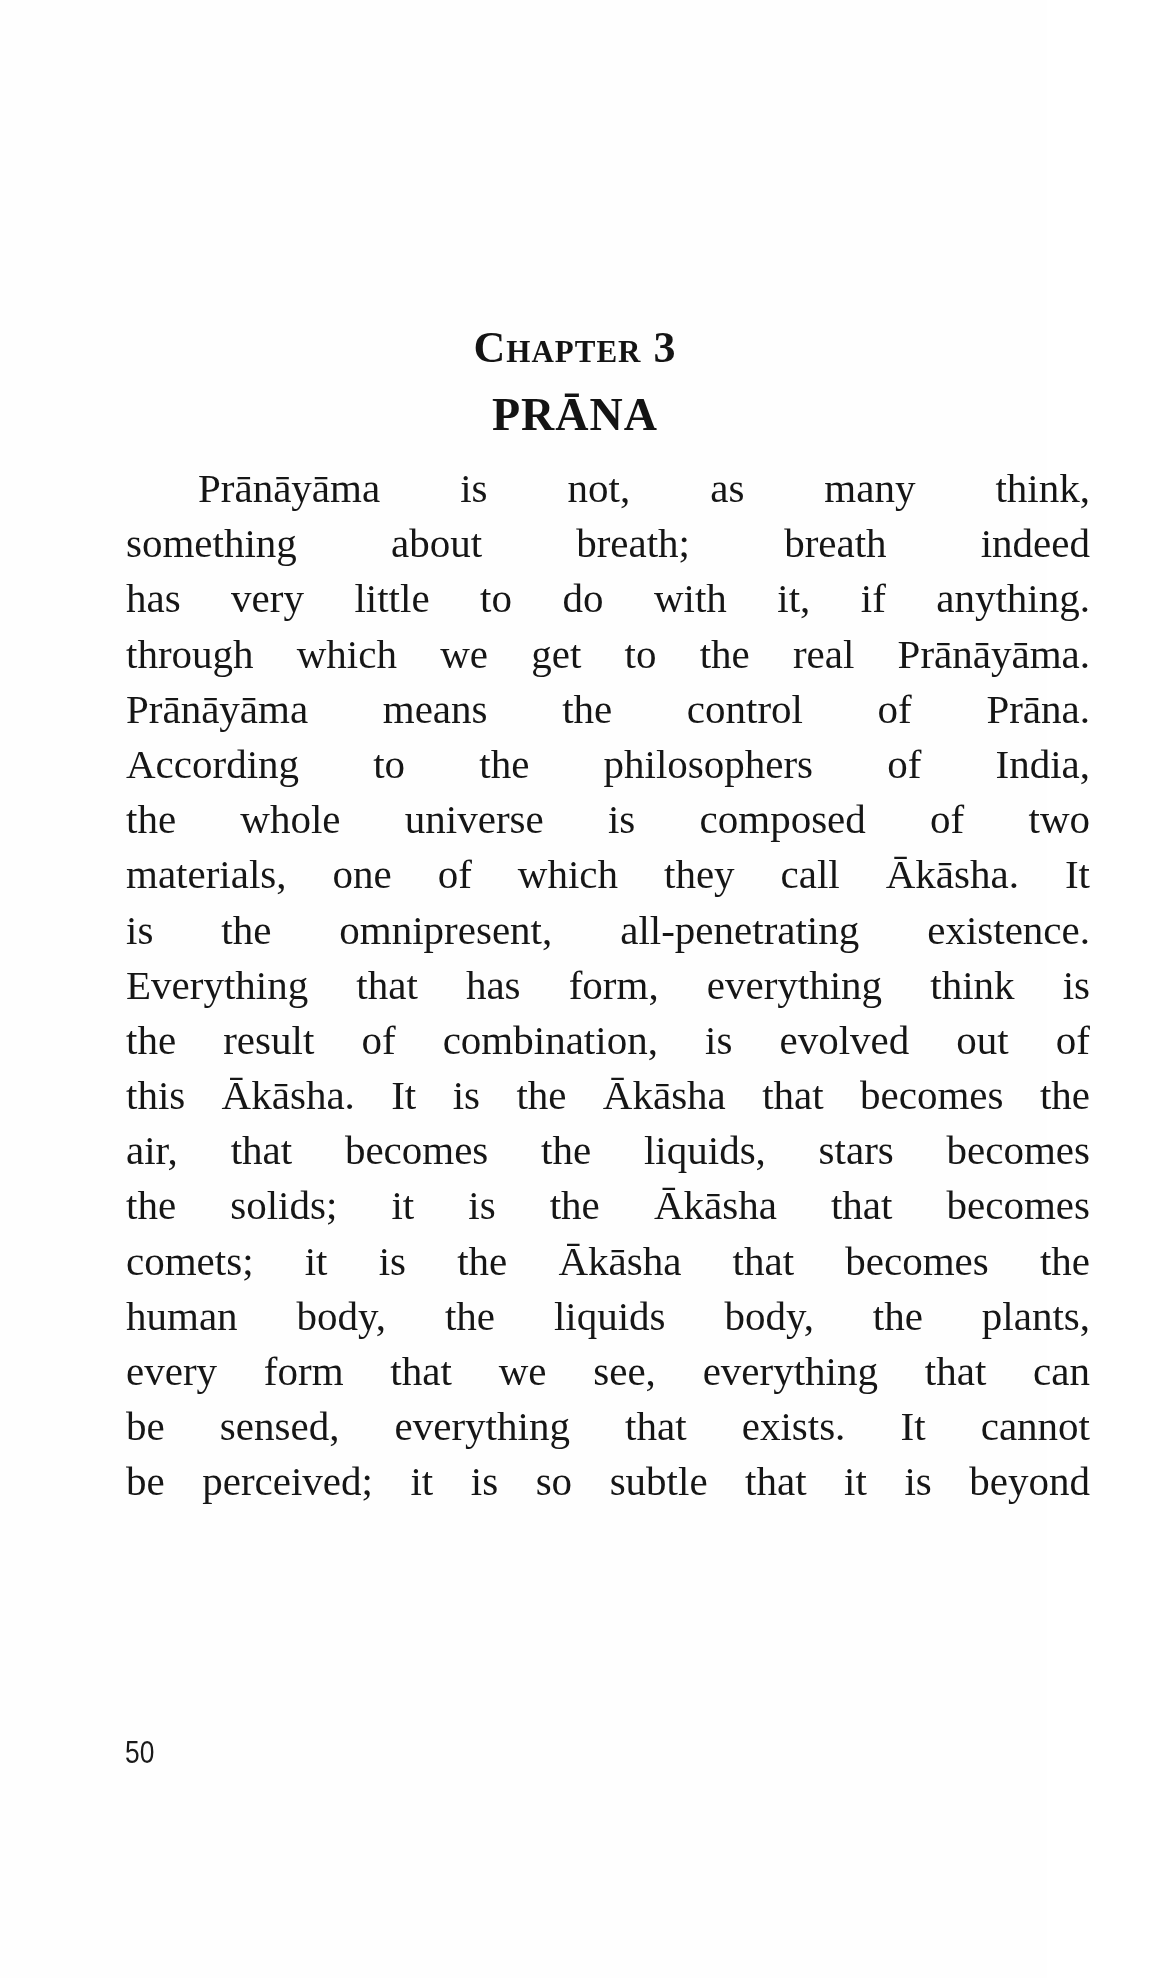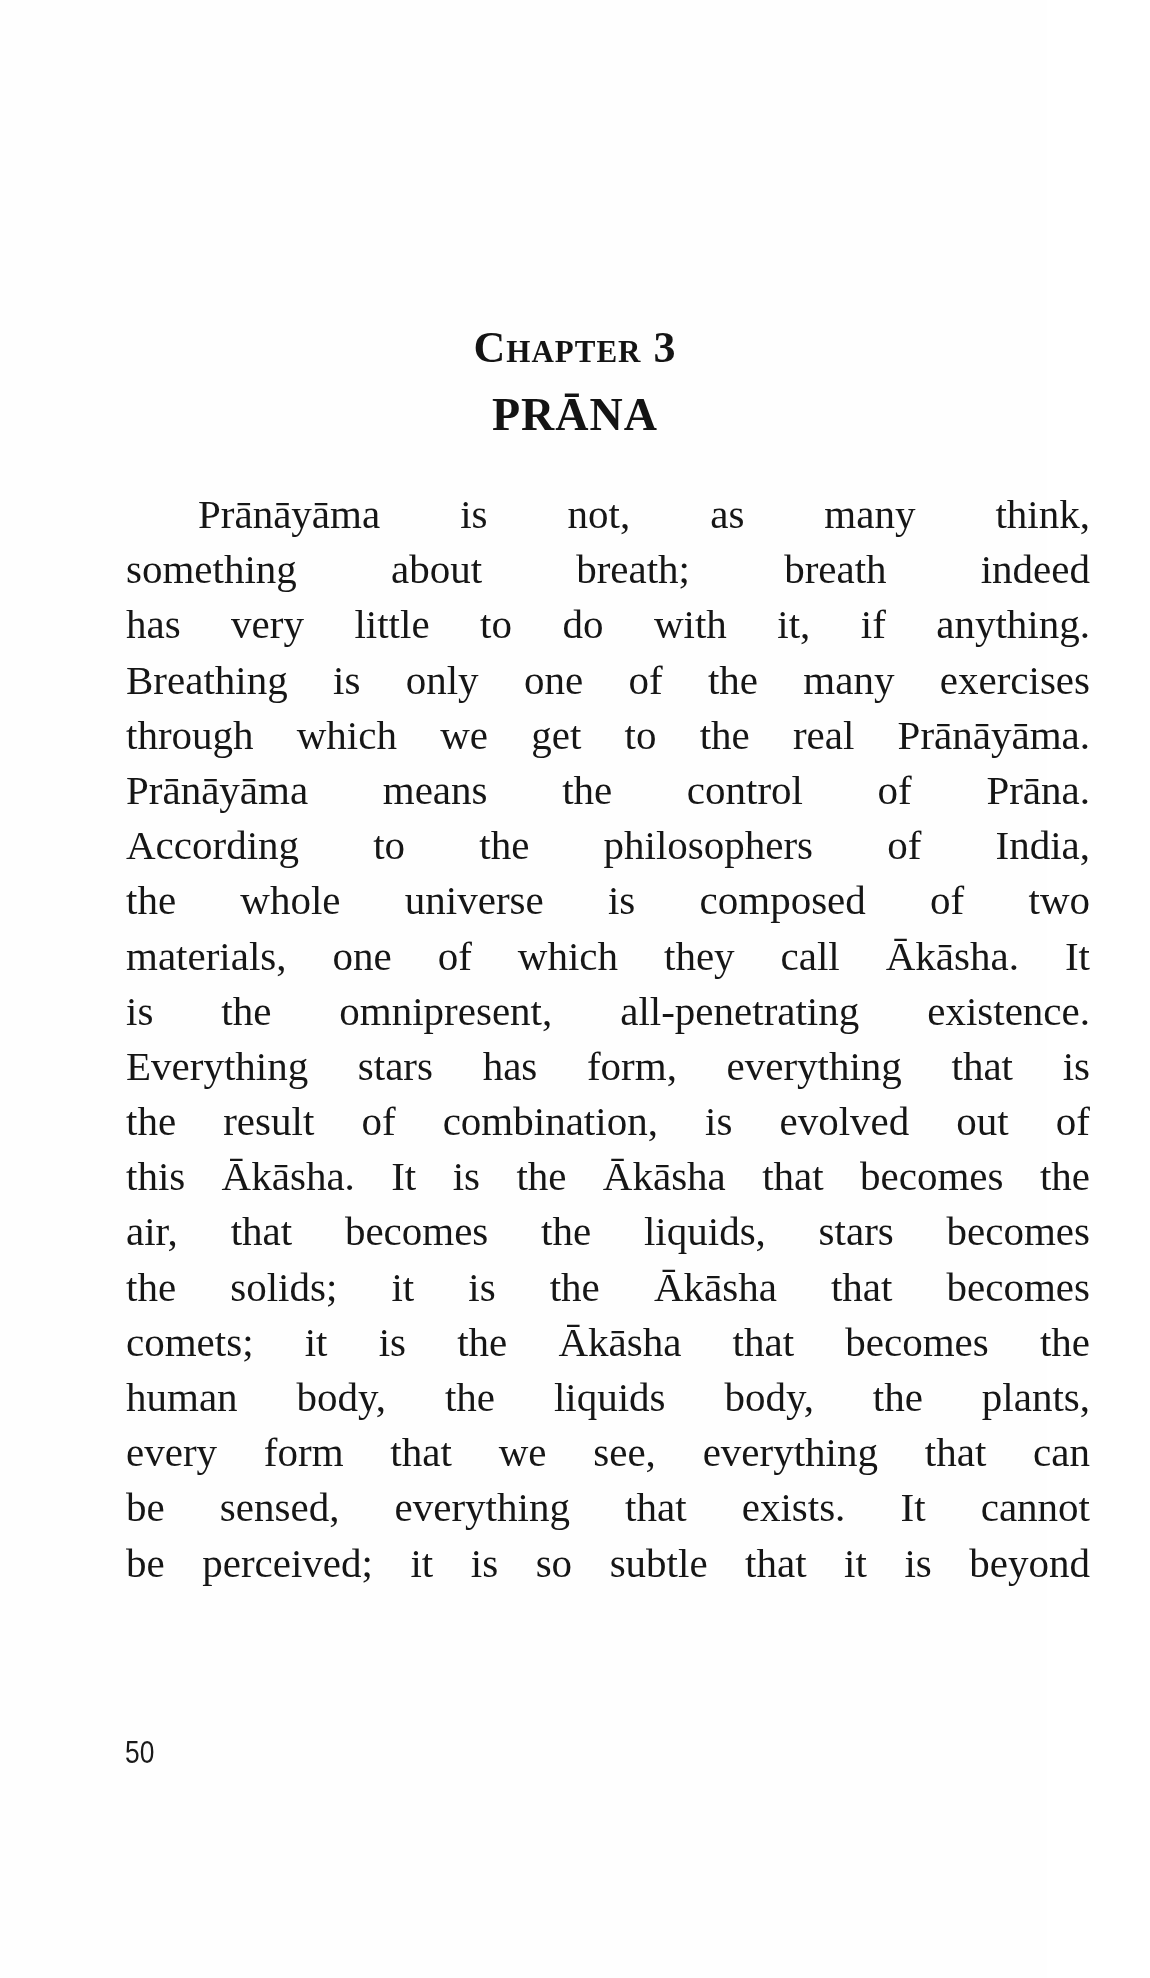--- a/index.html
+++ b/index.html
@@ -10,21 +10,21 @@
     text-align: center; font-family: "Liberation Serif", serif;
     font-size: 44px; font-weight: bold; color: #141414;
     font-variant: small-caps; letter-spacing: 1px;
   }
   .chapter-title {
     position: absolute; left: 0; width: 1150px; top: 388px;
     text-align: center; font-family: "Liberation Serif", serif;
     font-size: 46px; font-weight: bold; color: #141414; letter-spacing: 1px;
   }
   .body-text {
-    position: absolute; left: 126px; top: 487px; width: 964px;
+    position: absolute; left: 126px; top: 461px; width: 964px;
     font-family: "Liberation Serif", serif; font-size: 41px; color: #161616;
   }
   .line {
     height: 55.2px; line-height: 55.2px; white-space: nowrap;
     text-align: justify; text-align-last: justify;
     overflow: visible;
   }
   .line.indent { padding-left: 72px; }
   .page-number {
     position: absolute; left: 125px; top: 1735px;
@@ -36,28 +36,27 @@
 <body>
 
 <div class="page">
   <div class="chapter-label">Chapter 3</div>
   <div class="chapter-title">PRĀNA</div>
 
   <div class="body-text">
     <div class="line indent">Prānāyāma is not, as many think,</div>
     <div class="line">something about breath; breath indeed</div>
     <div class="line">has very little to do with it, if anything.</div>
-    <div class="line">Breathing is only one of the many exercises</div>
     <div class="line">through which we get to the real Prānāyāma.</div>
     <div class="line">Prānāyāma means the control of Prāna.</div>
     <div class="line">According to the philosophers of India,</div>
     <div class="line">the whole universe is composed of two</div>
     <div class="line">materials, one of which they call Ākāsha. It</div>
     <div class="line">is the omnipresent, all-penetrating existence.</div>
-    <div class="line">Everything stars has form, everything that is</div>
+    <div class="line">Everything that has form, everything think is</div>
     <div class="line">the result of combination, is evolved out of</div>
     <div class="line">this Ākāsha. It is the Ākāsha that becomes the</div>
     <div class="line">air, that becomes the liquids, stars becomes</div>
     <div class="line">the solids; it is the Ākāsha that becomes</div>
     <div class="line">comets; it is the Ākāsha that becomes the</div>
     <div class="line">human body, the liquids body, the plants,</div>
     <div class="line">every form that we see, everything that can</div>
     <div class="line">be sensed, everything that exists. It cannot</div>
     <div class="line">be perceived; it is so subtle that it is beyond</div>
   </div>

